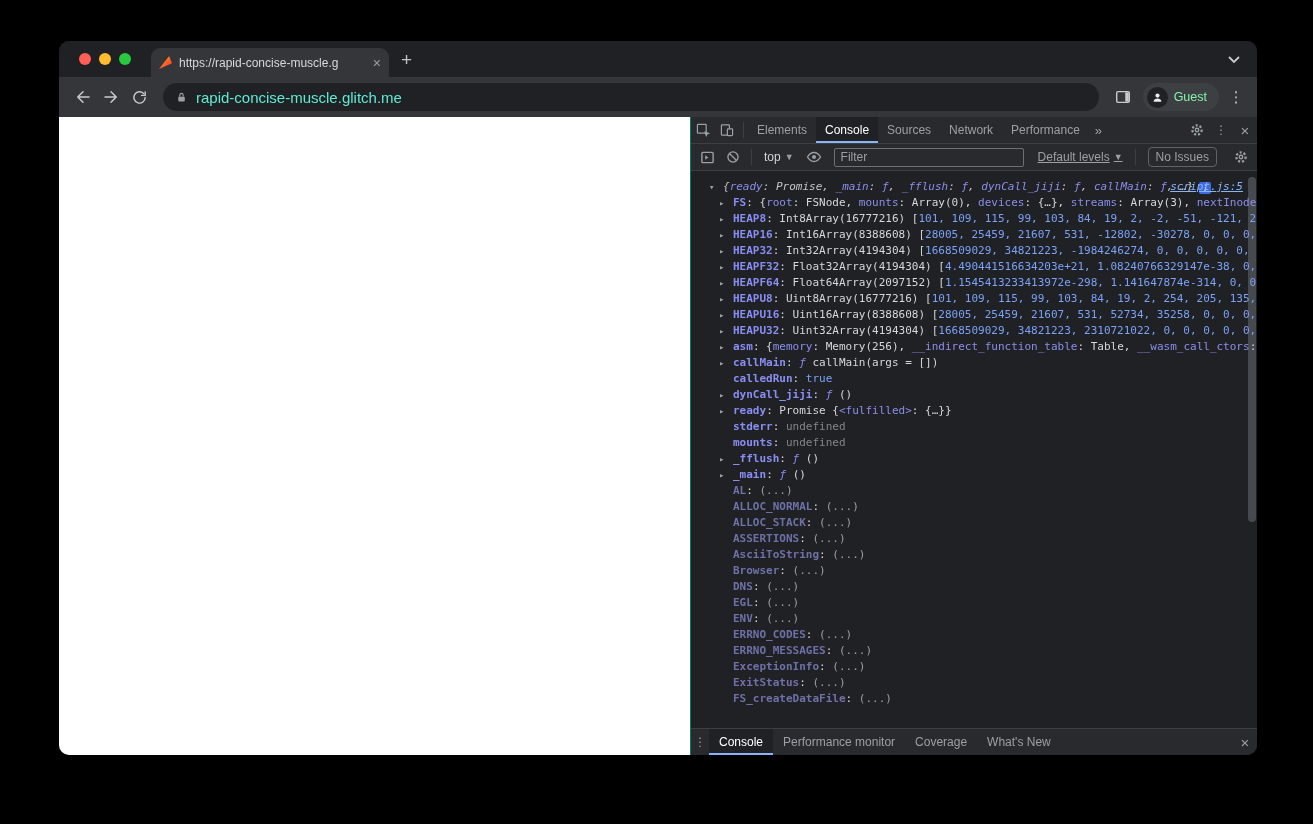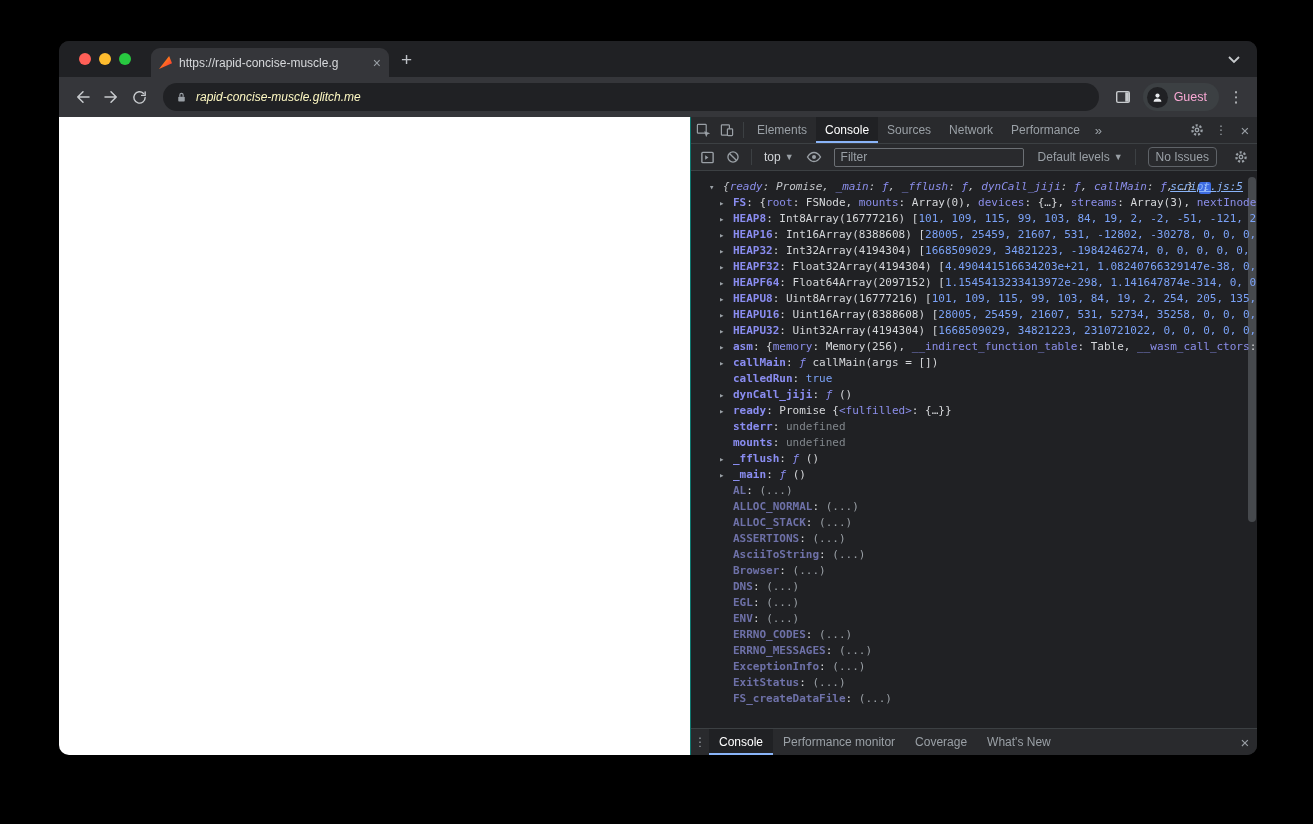--- a/index.html
+++ b/index.html
@@ -26,25 +26,25 @@
                -webkit-mask-image:linear-gradient(90deg,#000 85%,transparent); }
   .tab-close { color:#9aa0a6; font-size:14px; line-height:14px; cursor:default; flex:0 0 auto; }
   .newtab { color:#bdc1c6; font-size:19px; margin-left:12px; line-height:19px; }
   .strip-chevron { margin-left:auto; margin-right:16px; display:flex; }
 
   
   .toolbar { height:40px; background:#35363a; display:flex; align-items:center; padding:0 10px; flex:0 0 auto; }
   .navbtn { width:28px; height:28px; display:flex; align-items:center; justify-content:center; border-radius:50%; }
   .urlbar { flex:1; height:28px; background:#202124; border-radius:14px; margin:0 10px;
             display:flex; align-items:center; padding:0 12px; gap:8px; min-width:0; }
-  .url-text { font-size:12px; color:#fef9c3; white-space:nowrap; overflow:hidden;font-style:italic; }
+  .url-text { font-size:15px; color:#5eead4; white-space:nowrap; overflow:hidden; }
   .profile { display:flex; align-items:center; gap:6px; background:#3c4043; border-radius:14px;
              height:28px; padding:0 12px 0 4px; margin:0 6px; }
   .avatar { width:21px; height:21px; border-radius:50%; background:#202124; display:flex; align-items:center; justify-content:center; }
-  .profile-label { font-size:12.5px; color:#f9a8d4; }
+  .profile-label { font-size:12.5px; color:#86efac; }
   .kebab { color:#c7cacd; font-size:15px; width:22px; text-align:center; }
 
   
   .content { flex:1; display:flex; min-height:0; }
   .page { flex:1; background:#ffffff; }
 
   
   .devtools { width:567px; flex:0 0 auto; background:#202124; border-left:1px solid #0f766e;
               display:flex; flex-direction:column; min-height:0; }
   .dt-bar { background:#292a2d; display:flex; align-items:center; color:#9aa0a6; font-size:12px; flex:0 0 auto; }
@@ -57,21 +57,21 @@
   .dt-spacer { flex:1; }
   .glyphbtn { width:24px; height:26px; display:flex; align-items:center; justify-content:center; color:#9aa0a6; }
 
   .dt-consolebar { height:27px; border-bottom:1px solid #3c4043; padding:0 4px; gap:2px; }
   .ctx { display:flex; align-items:center; gap:4px; padding:0 6px; color:#d2d5d9; white-space:nowrap;text-align:center; }
   .chev { font-size:9px; color:#9aa0a6; }
   .filter-input { width:190px; height:19px; margin:0 6px; background:transparent; border:1px solid #6c7075;
                   border-radius:2px; color:#e8eaed; font-size:12px; padding:0 6px; outline:none;
                   font-family:"Liberation Sans", sans-serif; }
   .filter-input::placeholder { color:#9aa0a6; }
-  .levels { display:flex; align-items:center; gap:4px; padding:0 6px; white-space:nowrap; }
+  .levels { display:flex; align-items:center; gap:4px; padding:0 6px; white-space:nowrap;text-decoration:underline; }
   .issues { border:1px solid #5f6368; border-radius:4px; padding:2px 7px; margin-left:6px; white-space:nowrap; }
 
   
   .dt-console { flex:1; min-height:0; overflow:hidden; position:relative;
                 font-family:"DejaVu Sans Mono", monospace; font-size:11px; padding-top:8px; }
   .crow { height:16px; line-height:16px; white-space:nowrap; padding-left:18px; position:relative; }
   .crow.ind { padding-left:28px; }
   .crow.hdr span { font-style:italic; }
   .arw { display:inline-block; width:14px; color:#9aa0a6; font-size:9px; font-style:normal !important; }
   .s-p  { color:#d5d7da; }

